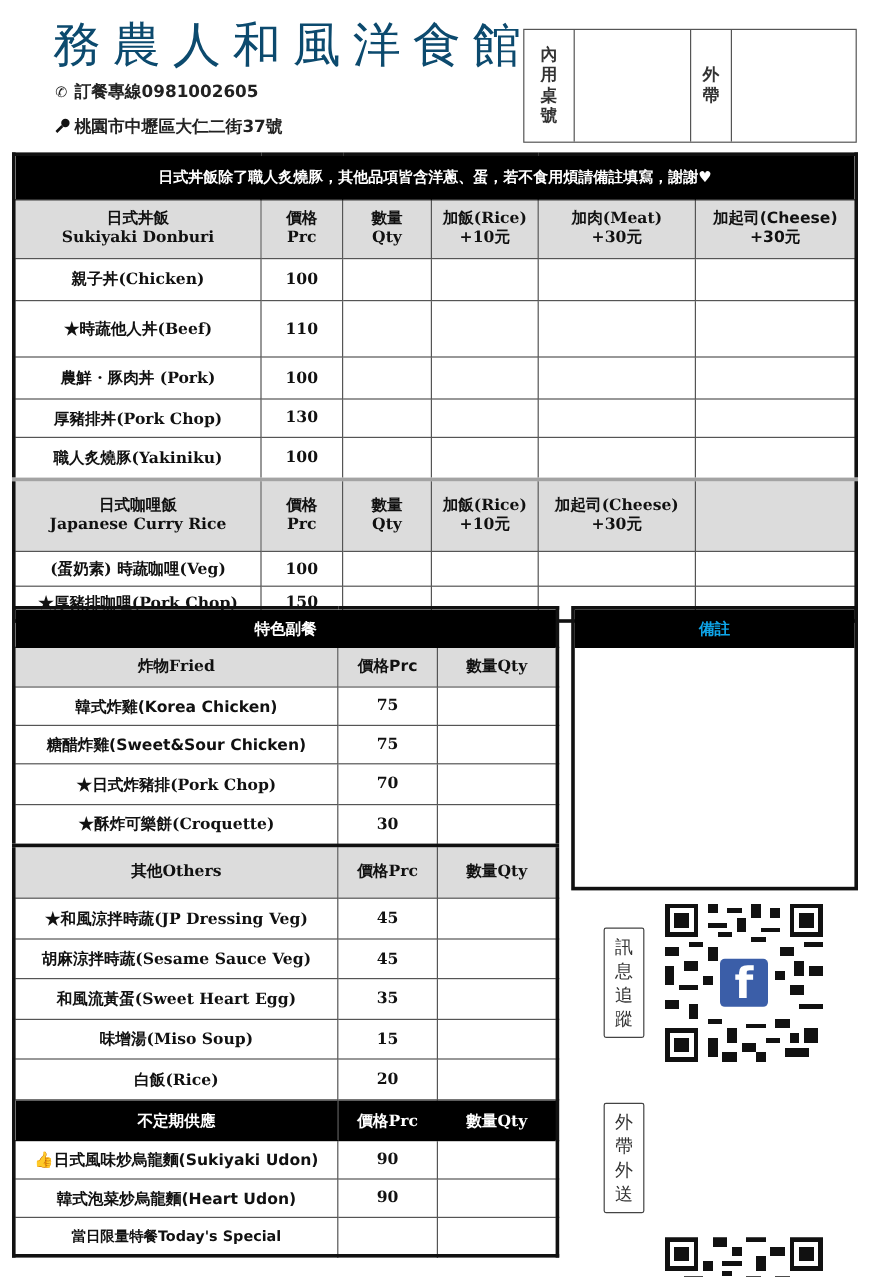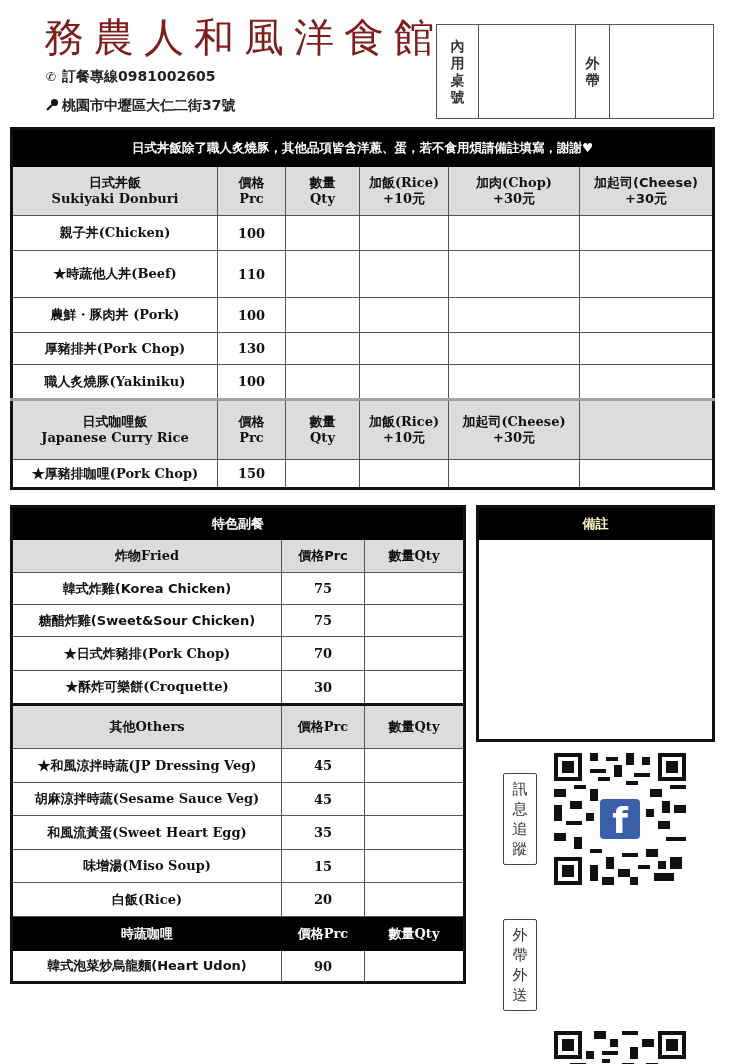--- a/index.html
+++ b/index.html
@@ -1,34 +1,34 @@
 <!DOCTYPE html>
 <html><head>
 <meta charset="utf-8">
 <style>
 *{box-sizing:border-box;margin:0;padding:0}
 body{width:730px;height:1064px;background:#fff;position:relative;font-family:"DejaVu Serif","Liberation Serif",serif;color:#111;overflow:hidden}
 .abs{position:absolute}
-.title{left:44px;top:10px;font-size:40px;letter-spacing:10px;font-family:"DejaVu Serif",serif;font-weight:normal;color:#7f1d1d;white-space:nowrap}
+.title{left:44px;top:10px;font-size:40px;letter-spacing:10px;font-family:"DejaVu Serif",serif;font-weight:normal;color:#0c4a6e;white-space:nowrap}
 .info{font-family:"DejaVu Sans",sans-serif;font-size:14px;font-weight:bold;color:#222;white-space:nowrap;display:flex;align-items:center;gap:2px}
 .info .ic{font-size:12px;display:inline-block;width:14px}
 .boxhdr{left:436px;top:24px;width:278px;height:95px;border:1.5px solid #555;display:flex}
 .boxhdr div{border-right:1.5px solid #555;height:100%}
 .boxhdr div:last-child{border-right:none}
 .vlab{font-family:"DejaVu Sans",sans-serif;font-weight:bold;font-size:14px;line-height:17px;display:flex;flex-direction:column;align-items:center;justify-content:center;color:#333}
 table{border-collapse:collapse;table-layout:fixed;font-family:"DejaVu Serif",serif}
 td,th{border:1.5px solid #555;text-align:center;vertical-align:middle;font-size:13px;font-weight:bold;color:#111;padding:0 2px;overflow:hidden;white-space:nowrap}
 .bar td{background:#000;color:#fff;font-family:"DejaVu Sans",sans-serif;font-size:12.5px;border-color:#000}
 .gh td{background:#dcdcdc;line-height:16px;font-size:13px}
 .t1{left:10px;top:127px;width:705px;border:3px solid #111}
 .t2{left:10px;top:505px;width:456px;border:3px solid #111}
 .t2 td{font-size:13px}
 .sans{font-family:"DejaVu Sans",sans-serif}
 .notes{left:476px;top:505px;width:239px;height:237px;border:3px solid #111}
-.notes .nh{background:#000;color:#fef9c3;height:32px;display:flex;align-items:center;justify-content:center;font-family:"DejaVu Sans",sans-serif;font-weight:bold;font-size:13px}
+.notes .nh{background:#000;color:#0ea5e9;height:32px;display:flex;align-items:center;justify-content:center;font-family:"DejaVu Sans",sans-serif;font-weight:bold;font-size:13px}
 .sidebox{border:1.5px solid #444;width:34px;height:92px;display:flex;flex-direction:column;align-items:center;justify-content:center;font-family:"DejaVu Sans",sans-serif;font-size:15px;line-height:20px;color:#333;border-radius:2px}
 .qr{width:132px;height:132px;position:relative;background:#fff}
 .qr svg{width:100%;height:100%}
 .logo{position:absolute;left:46px;top:46px;width:40px;height:40px;border-radius:4px;display:flex;align-items:center;justify-content:center;font-family:"DejaVu Sans",sans-serif;font-weight:bold}
 .fb{background:#3b5ea8;color:#fff;font-size:36px;align-items:flex-end;overflow:hidden;line-height:36px}
 </style>
 </head>
 <body>
 
 <div class="abs title">務農人和風洋食館</div>
@@ -70,21 +70,21 @@
     </colgroup>
   <tbody>
       <tr class="bar" style="height:38px">
         <td colspan="6">日式丼飯除了職人炙燒豚，其他品項皆含洋蔥、蛋，若不食用煩請備註填寫，謝謝♥</td>
       </tr>
   <tr class="gh" style="height:49px">
     <td><span>日式丼飯</span><br><span>Sukiyaki Donburi</span></td>
     <td><span>價格</span><br><span>Prc</span></td>
     <td><span>數量</span><br><span>Qty</span></td>
     <td><span>加飯(Rice)</span><br><span>+10元</span></td>
-    <td><span>加肉(Chop)</span><br><span>+30元</span></td>
+    <td><span>加肉(Meat)</span><br><span>+30元</span></td>
     <td class="sans"><span>加起司(Cheese)</span><br><span>+30元</span></td>
   </tr>
   <tr style="height:35px">
         <td>親子丼(Chicken)</td>
         <td>100</td>
         <td></td>
         <td></td>
         <td></td>
         <td></td>
       </tr>
@@ -121,20 +121,28 @@
         <td></td>
       </tr>
   <tr class="gh" style="height:60px">
     <td><span>日式咖哩飯</span><br><span>Japanese Curry Rice</span></td>
     <td><span>價格</span><br><span>Prc</span></td>
     <td><span>數量</span><br><span>Qty</span></td>
     <td><span>加飯(Rice)</span><br><span>+10元</span></td>
     <td><span>加起司(Cheese)</span><br><span>+30元</span></td>
     <td></td>
   </tr>
+  <tr style="height:29px">
+        <td>(蛋奶素) 時蔬咖哩(Veg)</td>
+        <td>100</td>
+        <td></td>
+        <td></td>
+        <td></td>
+        <td></td>
+      </tr>
   <tr style="height:29px">
         <td>★厚豬排咖哩(Pork Chop)</td>
         <td>150</td>
         <td></td>
         <td></td>
         <td></td>
         <td></td>
       </tr>
 </tbody>
   </table>
@@ -198,27 +206,37 @@
         <td>味增湯(Miso Soup)</td>
         <td>15</td>
         <td></td>
       </tr>
   <tr style="height:34px">
         <td>白飯(Rice)</td>
         <td>20</td>
         <td></td>
       </tr>
   <tr class="bar" style="height:34px">
-    <td>時蔬咖哩</td>
+    <td>不定期供應</td>
     <td style="border-left-color:#555;font-family:'DejaVu Serif',serif">價格Prc</td>
     <td style="border-left-color:#555;font-family:'DejaVu Serif',serif">數量Qty</td>
   </tr>
   <tr style="height:32px">
+        <td class="sans">👍日式風味炒烏龍麵(Sukiyaki Udon)</td>
+        <td>90</td>
+        <td></td>
+      </tr>
+  <tr style="height:32px">
         <td class="sans">韓式泡菜炒烏龍麵(Heart Udon)</td>
         <td>90</td>
+        <td></td>
+      </tr>
+  <tr style="height:32px">
+        <td class="sans" style="font-size:12px">當日限量特餐Today's Special</td>
+        <td></td>
         <td></td>
       </tr>
 </tbody>
   </table>
 
 <div class="abs notes">
   <div class="nh">備註</div>
   <div style="height:199px"></div>
 </div>
 

